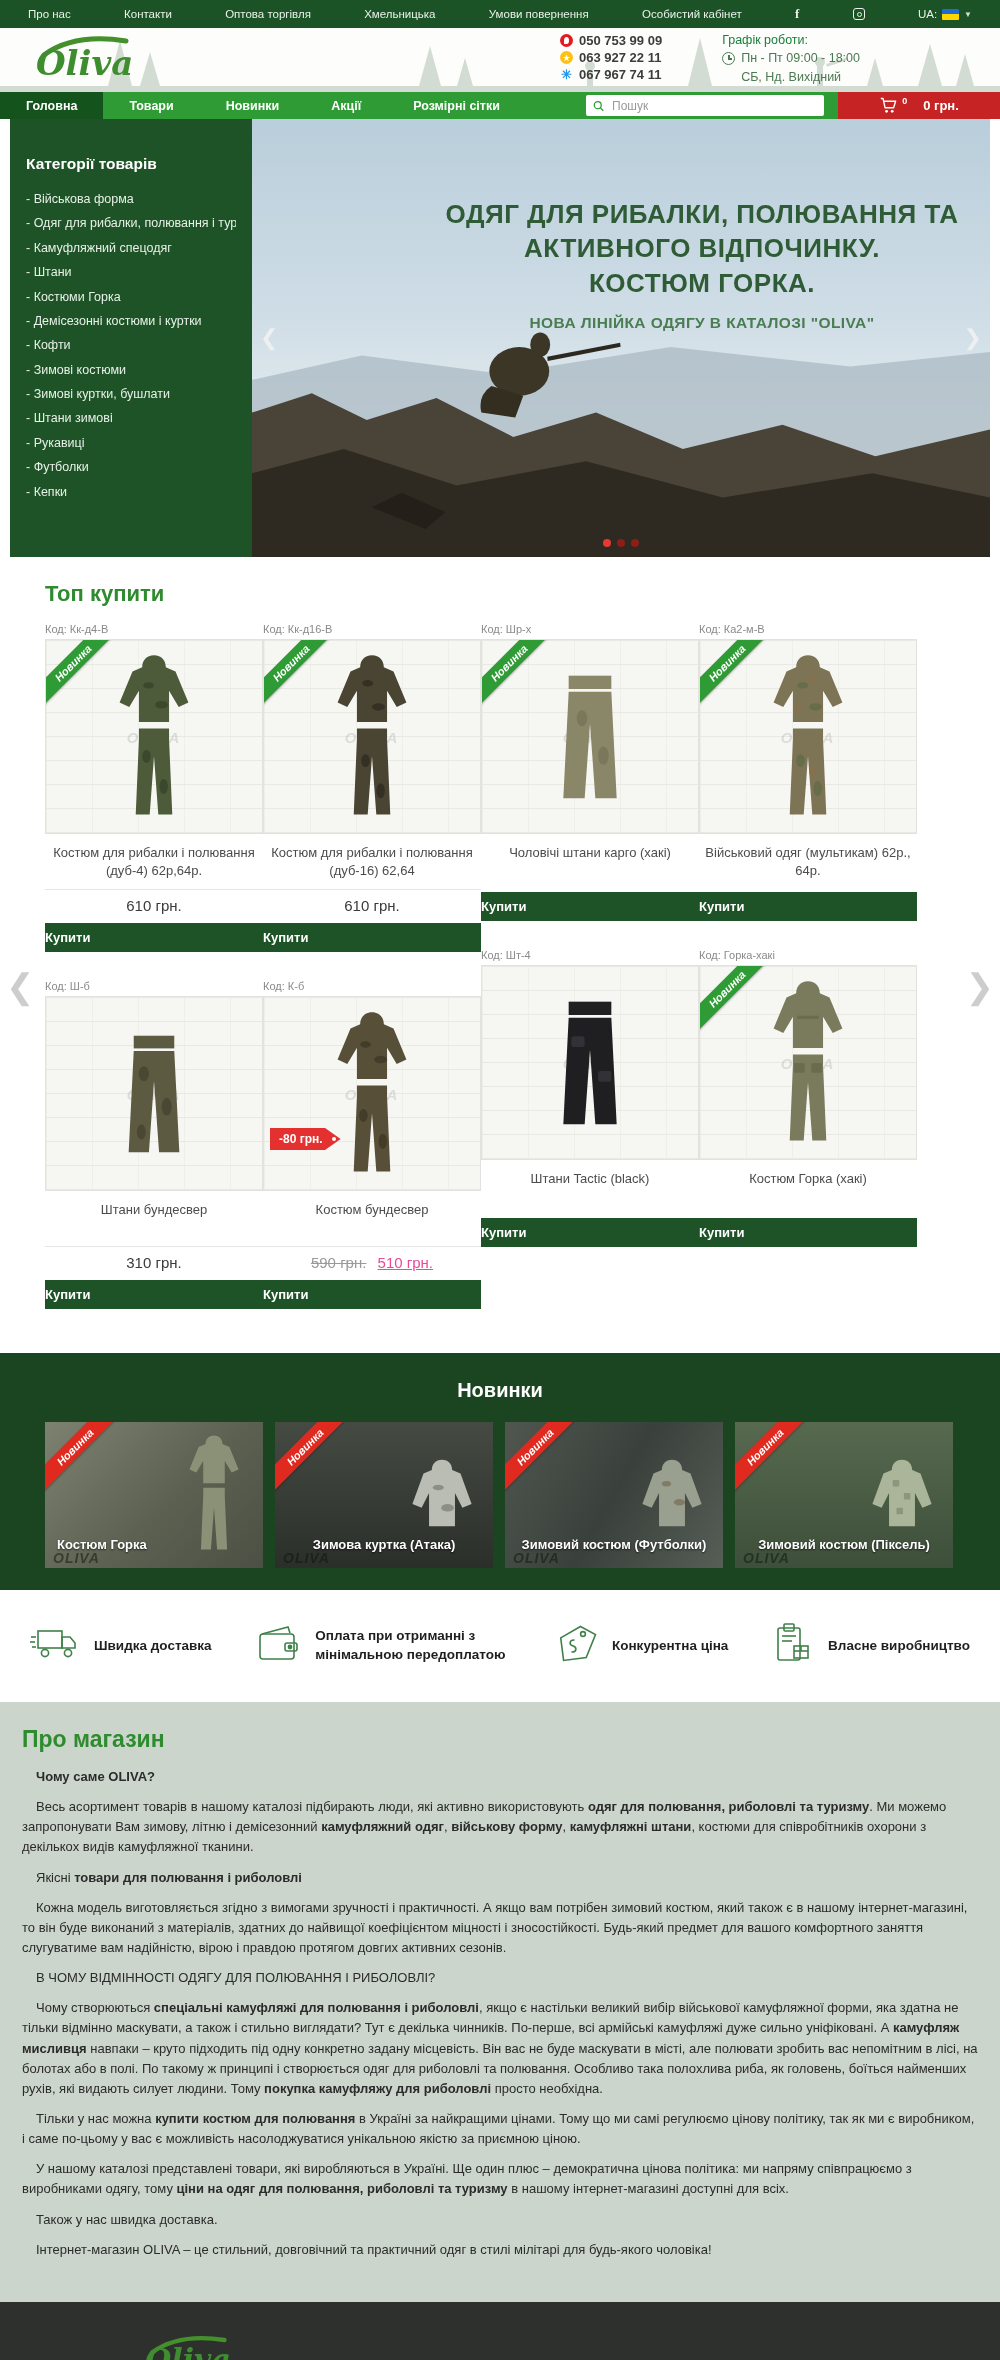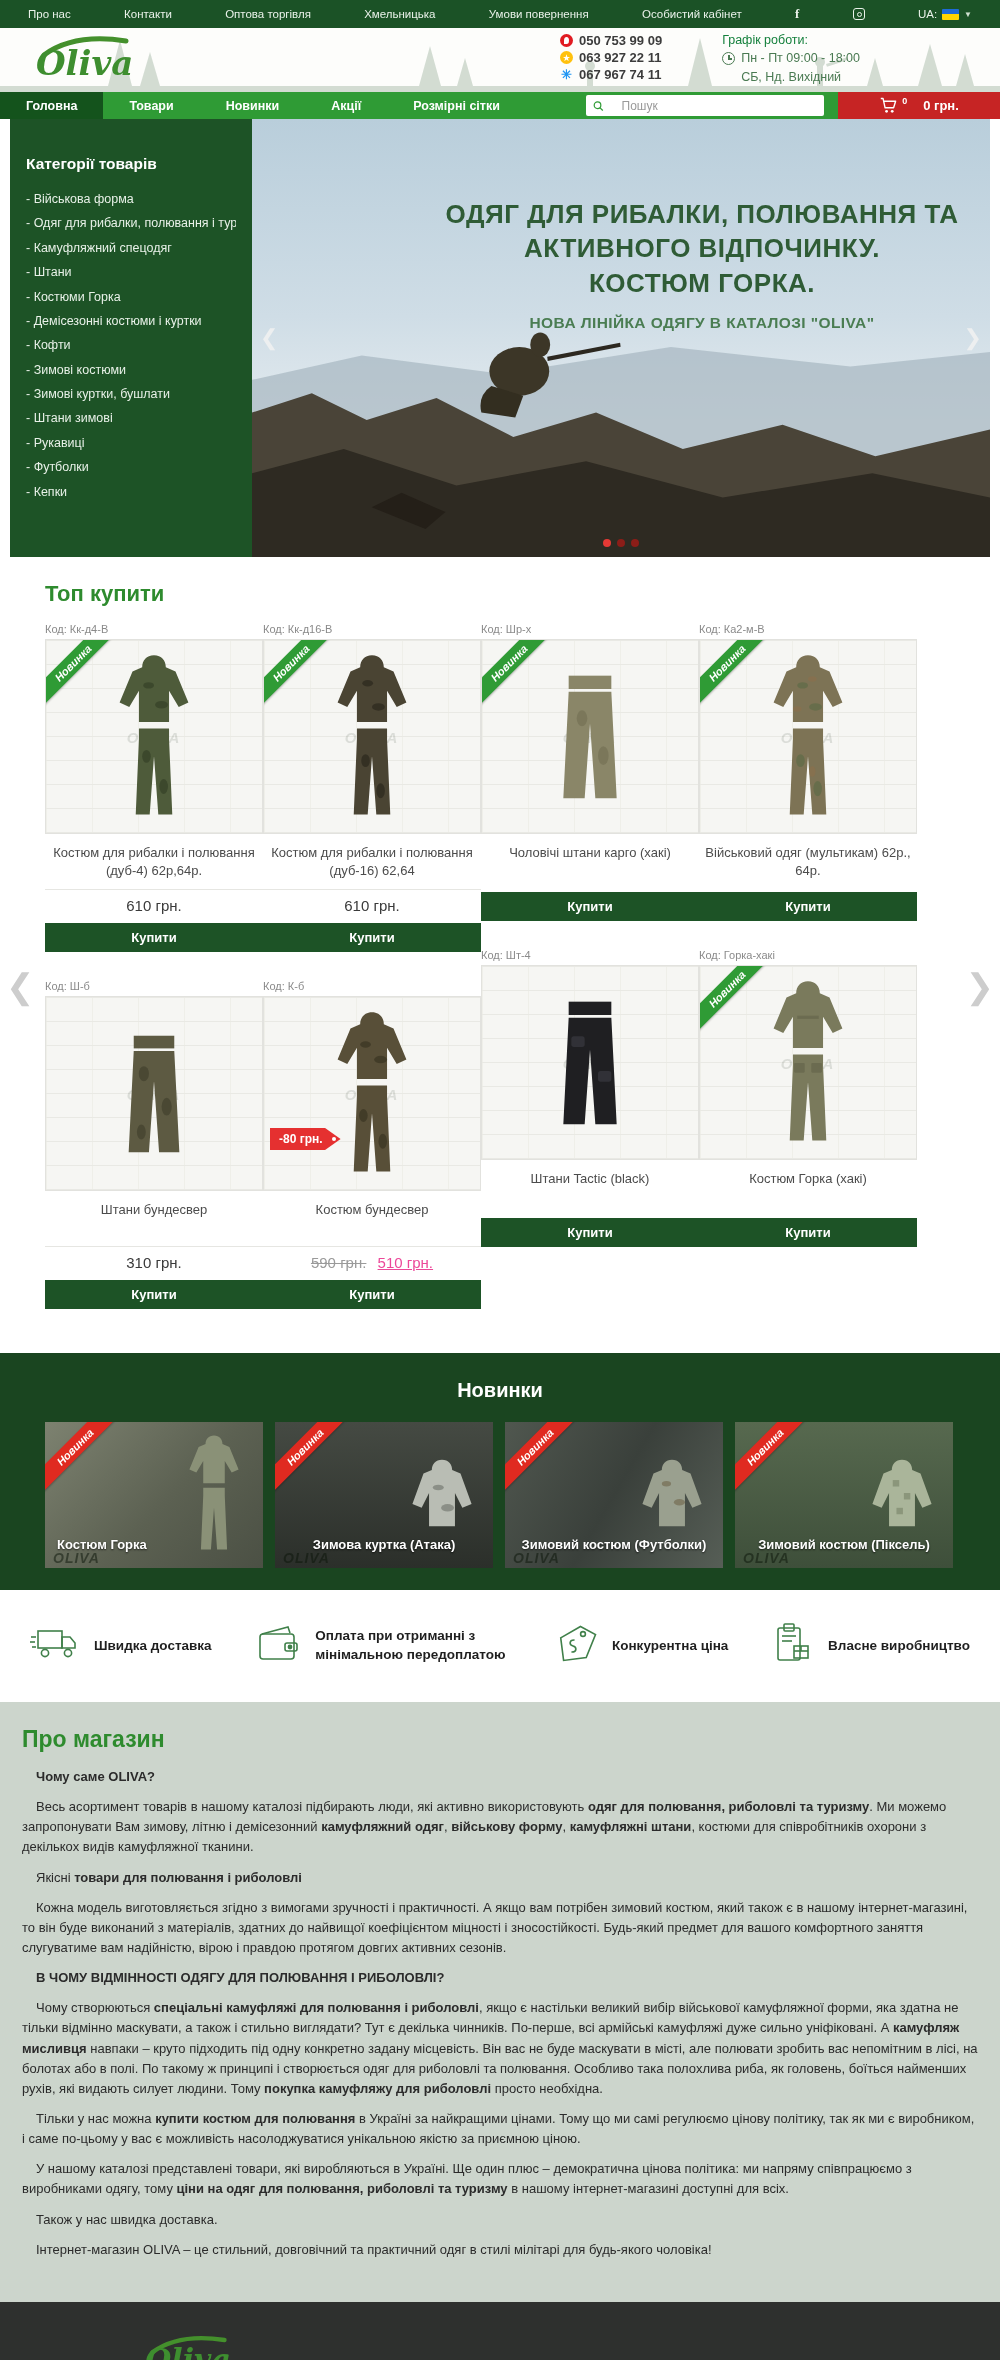--- a/index.html
+++ b/index.html
@@ -45,21 +45,21 @@
   .sched-line { display:flex; align-items:center; gap:6px; line-height:1.5; color:#4a7a52; }
   .clock { width:13px; height:13px; border:1.4px solid #4a7a52; border-radius:50%; position:relative; flex:0 0 auto;}
   .clock::after { content:""; position:absolute; left:5px; top:2px; width:1.4px; height:4px; background:#4a7a52; }
   .clock::before { content:""; position:absolute; left:5px; top:5px; width:3.5px; height:1.4px; background:#4a7a52; }
   .sched-indent { margin-left:19px; }
 
   
   .nav { background:#2f9b35; height:27px; display:flex; align-items:stretch; }
   .nav-item { color:#fff; font-size:12.5px; font-weight:bold; display:flex; align-items:center; padding:0 26px; }
   .nav-item.active { background:#14531c; }
-  .searchbox { margin-left:auto; align-self:center; background:#fff; border-radius:2px; width:238px; height:21px; display:flex; align-items:center; padding:0 7px; gap:16px; }
+  .searchbox { margin-left:auto; align-self:center; background:#fff; border-radius:2px; width:238px; height:21px; display:flex; align-items:center; padding:0 7px; gap:6px; }
   .searchbox input { border:none; outline:none; font-size:12px; width:100%; color:#444; font-family:"Liberation Sans",sans-serif; }
   .searchbox input::placeholder { color:#9a9a9a; }
   .cart { background:#c62424; width:162px; margin-left:14px; display:flex; align-items:center; justify-content:center; gap:10px; color:#fff; font-size:13px; font-weight:bold; }
   .cart sup { font-size:9px; position:relative; top:-5px; left:-6px; }
 
   
   .hero-row { display:flex; margin:0 10px; height:438px; }
   .sidebar { width:242px; background:#1d5326; color:#e8f1e8; padding:20px 16px; flex:0 0 auto; }
   .sidebar-title { font-size:15.5px; font-weight:bold; color:#fff; margin:16px 0 14px; }
   .sidebar ul { list-style:none; margin:0; padding:0; }
@@ -96,21 +96,21 @@
   .ribbon.red { background:#e02a20; top:16px; left:-34px; width:128px; }
   .sale-badge { position:absolute; left:6px; bottom:40px; background:#e53030; color:#fff;
     font-size:12px; font-weight:bold; padding:4px 18px 4px 9px;
     clip-path:polygon(0 0,78% 0,100% 50%,78% 100%,0 100%); }
   .sale-badge::after { content:""; position:absolute; right:5px; top:50%; transform:translateY(-50%); width:4px; height:4px; border-radius:50%; background:#fff; }
   .pname { min-height:36px; margin:10px 4px 0; font-size:13px; color:#4c4c4c; text-align:center; line-height:1.35; }
   .sep { border-top:1px solid #e6e6e2; margin:9px 0 7px; }
   .price { text-align:center; font-size:15px; color:#3a3a3a; }
   .price .old { color:#9a9a9a; text-decoration:line-through; margin-right:7px; }
   .price .new { font-weight:normal; text-decoration:underline; color:#ec4899; }
-  .buy { display:block; margin-top:9px; background:#1d5326; color:#fff; text-align:center; font-size:13px; font-weight:bold; padding:7px 0; }
+  .buy { display:block; margin-top:9px; background:#1d5326; color:#fff; font-size:13px; font-weight:bold; padding:7px 0; }
   .card.noprice .buy { margin-top:12px; }
   .ts-arrow { position:absolute; top:52%; font-size:34px; color:#cdcdcd; line-height:1; }
   .ts-arrow.left { left:6px; } .ts-arrow.right { right:6px; }
 
   
   .novelties { background:#1a4520; padding:26px 45px 22px; margin-top:4px; }
   .nov-title { text-align:center; color:#fff; font-size:20px; font-weight:bold; margin:0 0 20px; }
   .nov-grid { display:flex; gap:12px; }
   .tile { width:218px; height:146px; position:relative; overflow:hidden; }
   .tile svg.prod { position:absolute; right:14px; top:12px; }
@@ -126,21 +126,21 @@
   .features { display:flex; align-items:center; justify-content:space-between; padding:32px 30px;border-radius:28px; }
   .feature { display:flex; align-items:center; gap:14px; }
   .feature .icon { flex:0 0 auto; }
   .feature .label { font-size:13.5px; font-weight:bold; color:#1f1f1f; max-width:195px; line-height:1.4; }
 
   
   .about { background:#ccd5cc; padding:24px 22px 32px; }
   .about h2 { color:#2e8b2e; font-size:23px; font-weight:bold; margin:0 0 14px; }
   .about p { font-size:13px; line-height:1.55; color:#2b2b2b; margin:10px 0; text-indent:14px; }
   .about p.head { font-weight:bold; text-indent:14px; }
-  .about p.caps { font-weight:bold; }
+  .about p.caps { font-weight:normal; }
 
   
   .footer { background:#2e302e; color:#fff; display:flex; padding:28px 30px 30px 140px; }
   .fcol1 { width:260px; }
   .fcol2 { width:250px; padding-top:64px; font-size:13px; line-height:2.1; }
   .fcol3 { padding-top:64px; font-size:13px; line-height:2.1; margin-left:140px; }
   .f-phone { display:flex; align-items:center; gap:10px; font-size:13.5px; font-weight:bold; margin-top:22px; }
   .pill { width:11px; height:23px; border-radius:6px; display:inline-block; }
   .pill.red { background:#e11b22; }
 </style>

